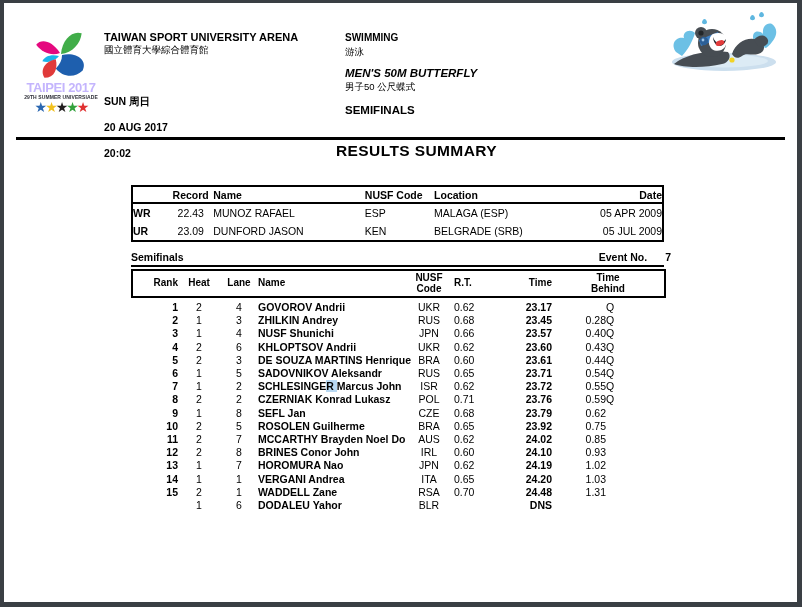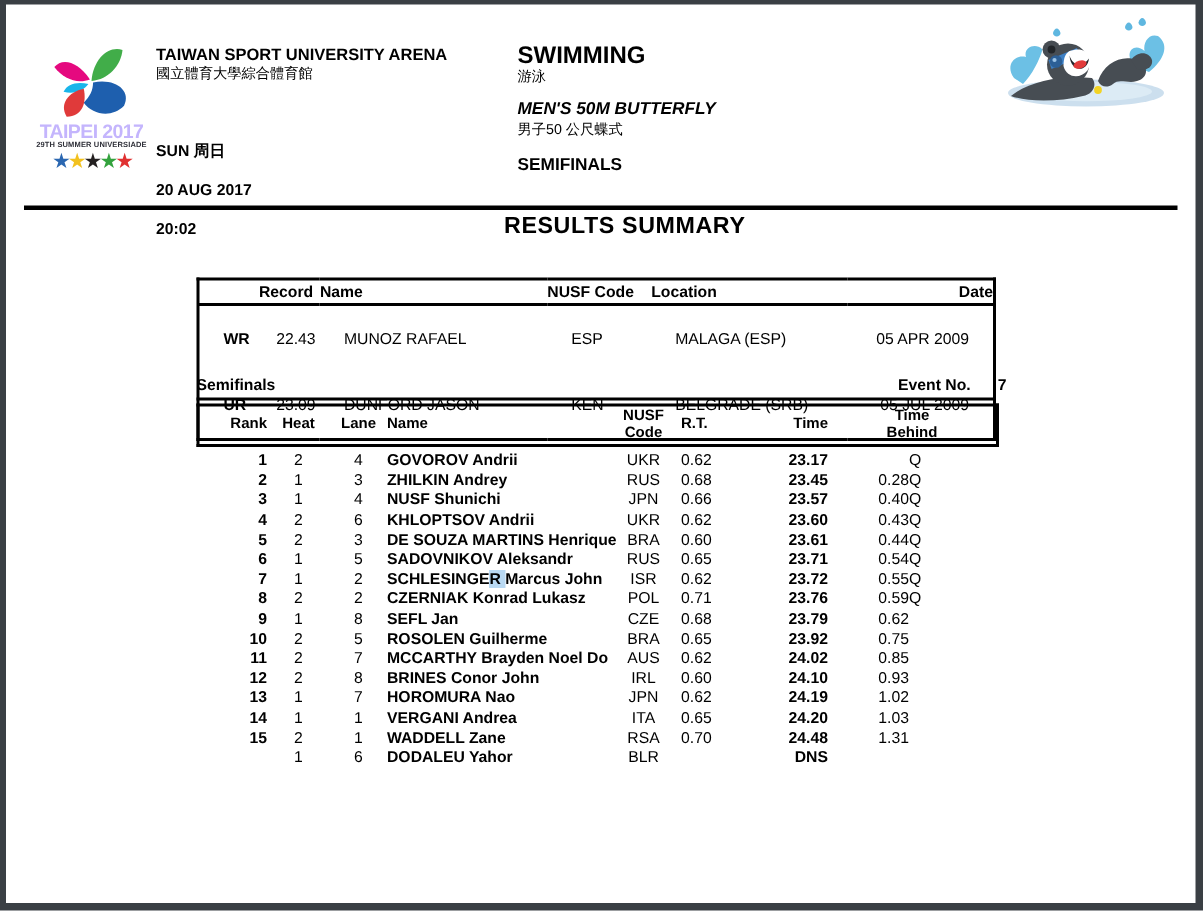--- a/index.html
+++ b/index.html
@@ -20,37 +20,37 @@
   .logo-stars { font-size:14px; line-height:13px; letter-spacing:-2px; margin-top:1px; white-space:nowrap; }
   .logo-stars span { display:inline-block; }
 
   .venue-block { position:absolute; left:104px; top:31px; }
   .venue-name { font-size:11px; font-weight:bold; line-height:13px; }
   .venue-zh { font-size:9.5px; line-height:12px; }
 
   .session-block { position:absolute; left:104px; top:82px; font-weight:bold; font-size:10.5px; line-height:13px; white-space:pre-line; }
 
   .event-block { position:absolute; left:345px; top:31px; }
-  .ev-sport { font-size:16px; font-weight:bold; line-height:14px; }
+  .ev-sport { font-size:10px; font-weight:bold; line-height:14px; }
   .ev-zh { font-size:9.5px; line-height:13px; }
   .ev-name { font-size:11.5px; font-weight:bold; line-height:14px; margin-top:8px;font-style:italic; }
   .ev-phase { font-size:11.5px; font-weight:bold; line-height:14px; margin-top:10px; }
 
   .mascot { position:absolute; left:666px; top:10px; }
 
   .toprule { position:absolute; left:16px; top:137px; width:769px; height:3px; background:#000; }
 
   .doc-title { position:absolute; left:4px; top:142px; width:793px; text-align:center;padding-left:32px; }
   .doc-title-main { font-size:15.5px; font-weight:bold; letter-spacing:0.4px; line-height:18px; }
   .doc-title-zh { font-size:9px; font-weight:bold; line-height:12px; margin-top:1px; }
 
   
   .rec-table { position:absolute; left:131px; top:185px; width:533px; border:2px solid #000; border-collapse:collapse; table-layout:fixed; font-size:10.5px; }
   .rec-table th { font-weight:bold; height:17px; border-bottom:2px solid #000; vertical-align:middle; padding:0; }
-  .rec-table td { height:19px; vertical-align:middle; padding:16px; white-space:nowrap; overflow:visible; }
+  .rec-table td { height:19px; vertical-align:middle; padding:0; white-space:nowrap; overflow:visible; }
   .h-record,.c-rec { text-align:center; padding-right:1px; }
   .h-rname,.c-rname { text-align:left; padding-left:5px; }
   .h-rnusf,.c-rnusf { text-align:left; padding-left:2px; }
   .h-loc,.c-loc { text-align:left; padding-left:2px; }
   .h-date,.c-date { text-align:right; padding-right:4px; }
   .c-tag { text-align:left; padding-left:6px; font-weight:bold; }
 
   
   .sf-caption { position:absolute; left:131px; top:250px; width:533px; display:flex; align-items:center; font-size:10.5px; font-weight:bold; height:13px; }
   .sf-caption .sp { flex:1; }

